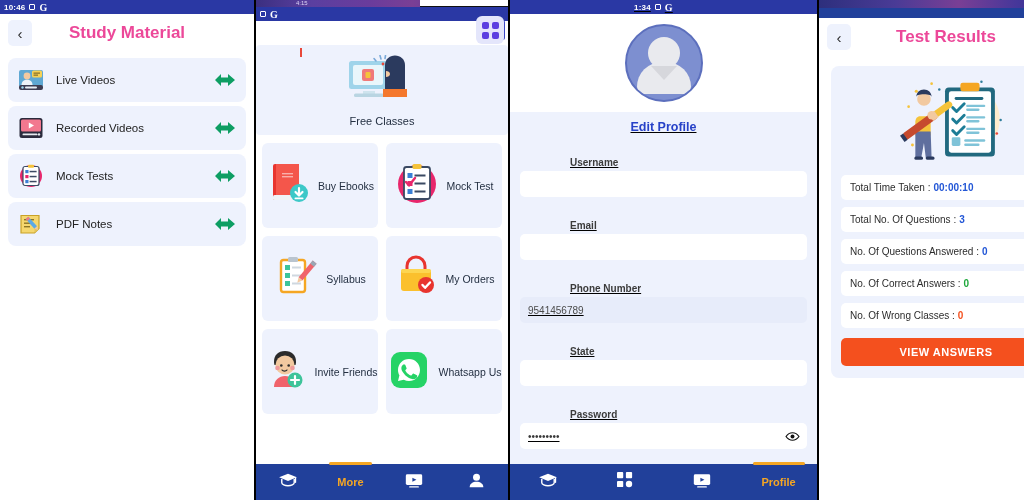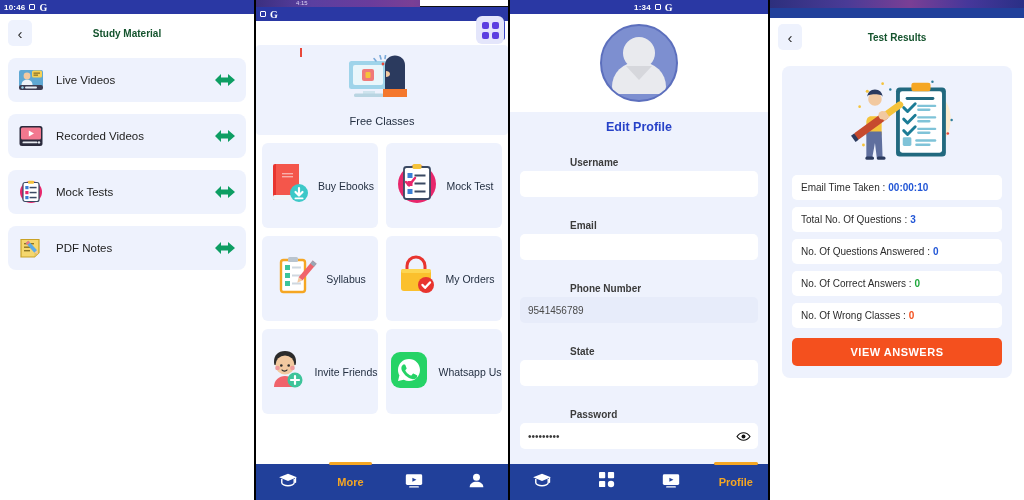--- a/index.html
+++ b/index.html
@@ -9,21 +9,21 @@
     font-family: "Liberation Sans", sans-serif;
     overflow: hidden;
   }
   .stage { position: relative; width: 1024px; height: 500px; background:#000; display:flex; }
 
   
   .panel { position: relative; height: 500px; background:#fff; overflow: hidden; flex: none; }
   .panel-1 { width: 254px; }
   .sep { width: 2px; height: 500px; background:#000; flex:none; }
   .panel-2 { width: 252px; }
-  .panel-3 { width: 258px; }
+  .panel-3 { width: 307px; text-decoration: underline; }
   .panel-4 { width: 254px; }
 
   
   .statusbar {
     height: 14px; background:#2a38a4; color:#fff;
     display:flex; align-items:center; gap:4px; padding:0 4px;
     font-size:8px; font-weight:bold; letter-spacing:.2px;
   }
   .sb-clock { font-size:8px; }
   .sb-sq { width:6px; height:6px; border:1.4px solid #fff; border-radius:1px; }
@@ -44,25 +44,25 @@
     height: 38px; background:#fff; display:flex; align-items:center;
     padding: 0 8px; position:relative;
   }
   .backbtn {
     width:24px; height:26px; background:#eef2fd; border-radius:5px;
     display:flex; align-items:center; justify-content:center;
     color:#2b2b2b; font-size:15px; line-height:1;
   }
   .appbar-title {
     position:absolute; left:0; right:0; text-align:center;
-    color:#14532d; font-weight:bold; font-size:10px; pointer-events:none;
-  }
-
-  
-  .list { padding: 6px 8px 0 8px; display:flex; flex-direction:column; gap:12px; }
+    color:#ec4899; font-weight:bold; font-size:17px; pointer-events:none;
+  }
+
+  
+  .list { padding: 6px 8px 0 8px; display:flex; flex-direction:column; gap:4px; }
   .list-item {
     height:44px; background:#eef2fd; border-radius:8px;
     display:flex; align-items:center; padding:0 10px; gap:12px;
   }
   .li-icon { width:26px; height:26px; flex:none; position:relative; }
   .li-label { font-size:11.5px; color:#222; flex:1; }
   .arrow { width:22px; height:16px; flex:none; }
 
   
   .grid-wrap { padding: 0 0 0 0; }
@@ -604,21 +604,21 @@
                 <rect x="28" y="48" width="40" height="8" rx="2" fill="#c64a2e"></rect>
                 <rect x="62" y="48" width="7" height="8" fill="#f2c9a0"></rect>
                 <rect x="25" y="48" width="4" height="8" fill="#2b3a5e"></rect>
               </g>
               <circle cx="60" cy="41" r="4.4" fill="#f2c9a0"></circle>
             </g>
           </svg>
         </div>
 
         <div class="result-row">
-          <span>Email Time Taken : </span>
+          <span>Total Time Taken : </span>
           <span class="val" style="color:#2256d6">00:00:10</span>
         </div>
         <div class="result-row">
           <span>Total No. Of Questions : </span>
           <span class="val" style="color:#2256d6">3</span>
         </div>
         <div class="result-row">
           <span>No. Of Questions Answered : </span>
           <span class="val" style="color:#2256d6">0</span>
         </div>

